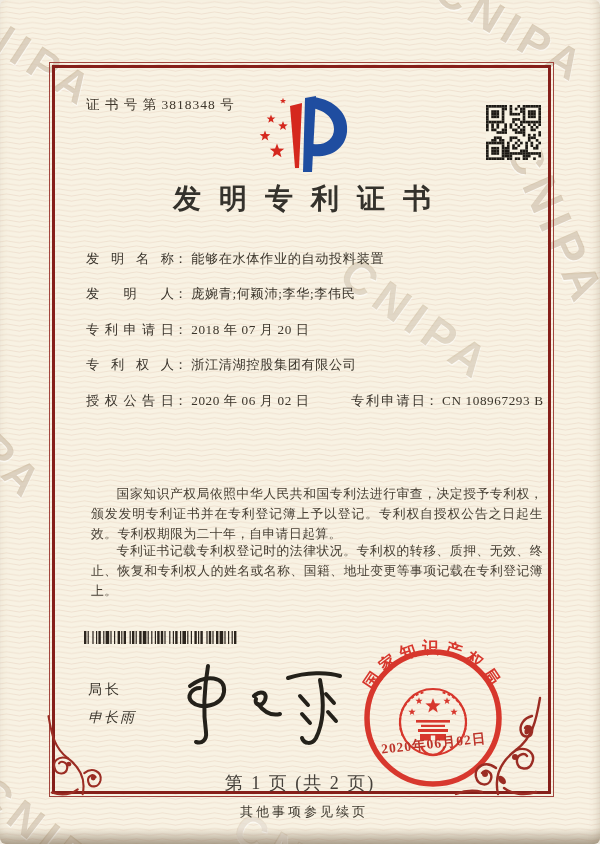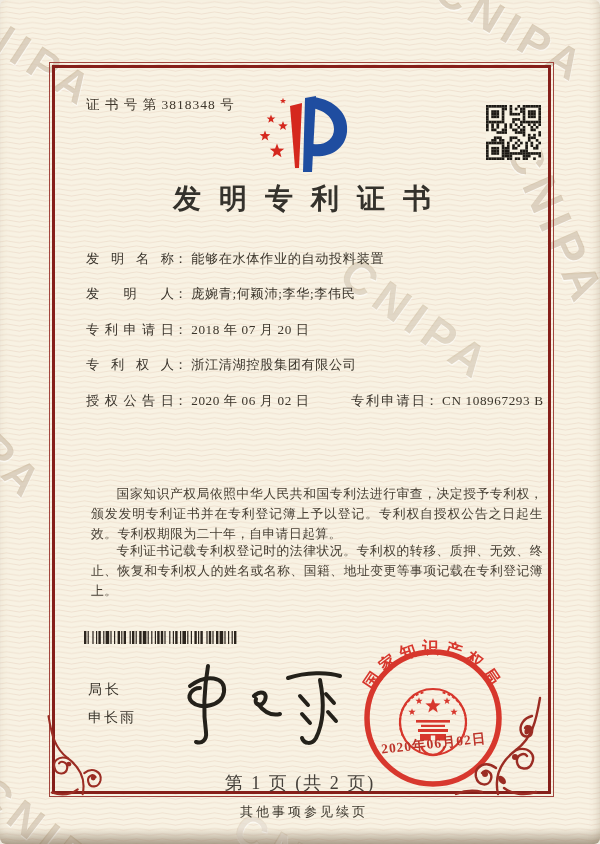--- a/index.html
+++ b/index.html
@@ -31,21 +31,21 @@
   .field-colon{display:inline-block;margin-right:4px;}
   .field-value{letter-spacing:.6px;color:#3b352b;}
   .grant-group2{margin-left:38px;}
   .grant-group2 .field-label{width:74px;}
   .legal{position:absolute;left:75px;width:452px;font-size:12.8px;line-height:20px;
     text-align:justify;text-indent:2em;color:#453e33;letter-spacing:.4px;margin-left:16px;}
   .legal.p1{top:484px;}
   .legal.p2{top:541px;}
   .barcode{position:absolute;left:84px;top:631px;}
   .director-title{position:absolute;left:88px;top:681px;font-size:14px;letter-spacing:3px;color:#3a352c;}
-  .director-name{position:absolute;left:88px;top:709px;font-size:14px;letter-spacing:2px;color:#3a352c;}
+  .director-name{position:absolute;left:88px;top:709px;font-size:14px;letter-spacing:2px;color:#3a352c;font-style:italic;}
   .signature{position:absolute;left:170px;top:652px;}
   .seal{position:absolute;left:353px;top:638px;}
   .ornament{position:absolute;pointer-events:none;}
   .ornament.left{left:42px;top:710px;transform:scaleX(-1);}
   .ornament.right{left:452px;top:696px;}
   .page-info{position:absolute;left:0;top:771px;width:100%;text-align:center;font-size:18px;letter-spacing:2px;color:#45403a;}
   .continuation-note{position:absolute;left:4px;top:803px;width:100%;text-align:center;font-size:13px;letter-spacing:3px;color:#3f3a30;}
   .bottom-shadow{position:absolute;left:0;right:0;bottom:0;height:16px;
     background:linear-gradient(to bottom, rgba(0,0,0,0), rgba(85,65,40,.30));pointer-events:none;}
 </style>

